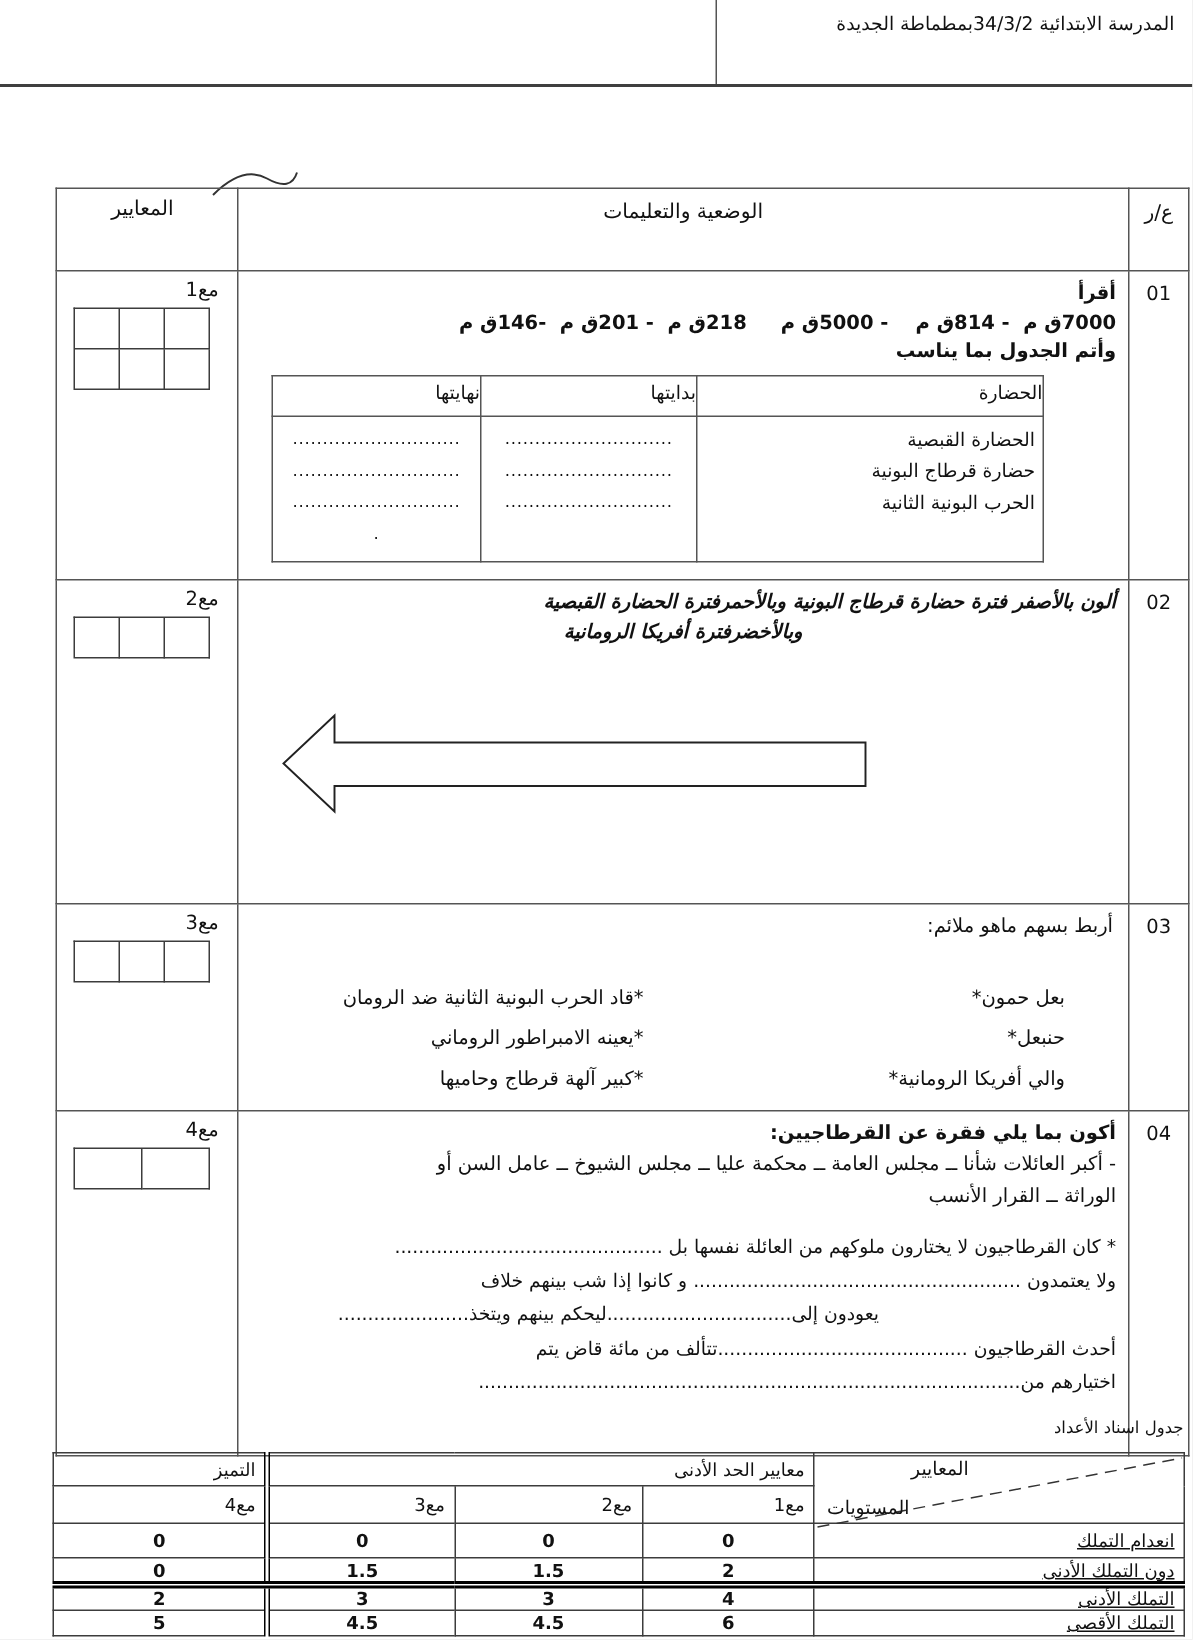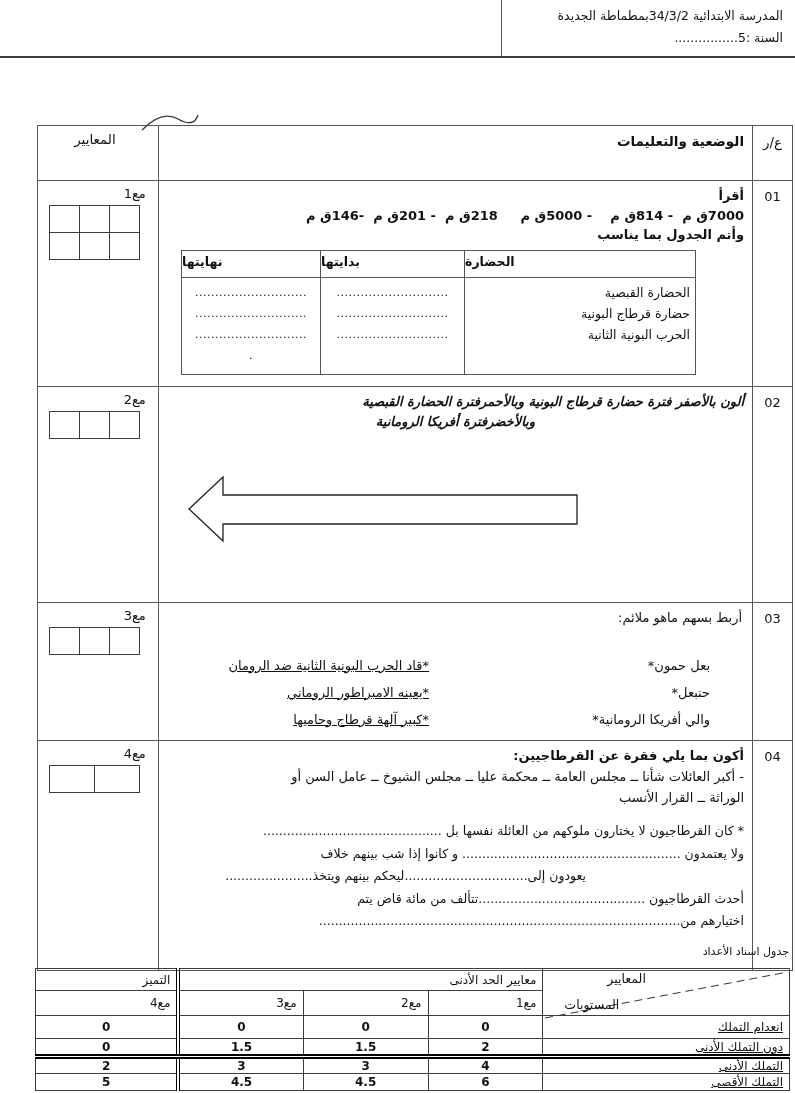--- a/index.html
+++ b/index.html
@@ -6,21 +6,21 @@
   .page {
     position:relative; width:795px; height:1093px; background:#ffffff;
     font-family:"DejaVu Sans", sans-serif; color:#111; direction:rtl;
     overflow:hidden; margin:0 auto;
   }
   
   .top-header { position:absolute; top:0; right:0; width:795px; height:56px;
     display:flex; border-bottom:2px solid #3f3f3f; font-size:12.5px; }
   .th-cell { box-sizing:border-box; padding:5px 12px 0 4px; line-height:1.75;
     border-left:1px solid #555; text-align:right; }
-  .th-school { width:294px; }
+  .th-school { width:318px; }
   .th-exam  { width:132px; }
   .th-domain { width:217px; text-align:center; padding-right:4px; }
   .th-spacer { flex:1; border-left:none; }
   
   .scribble { position:absolute; top:109px; left:140px; }
   
   table { border-collapse:collapse; }
   .main-table { position:absolute; top:125px; left:37px; width:756px; }
   .main-table td { border:1px solid #555; vertical-align:top; padding:0; }
   .mt-head td { height:46px; font-size:13.5px; padding-top:5px; }
@@ -32,79 +32,78 @@
   .crit-grid { direction:ltr; display:grid; width:max-content; margin:4px auto 0;
     border-top:1px solid #3c3c3c; border-left:1px solid #3c3c3c; }
   .crit-grid span { border-right:1px solid #3c3c3c; border-bottom:1px solid #3c3c3c; height:26px; }
   .g3 { grid-template-columns:repeat(3,30px); }
   .g2 { grid-template-columns:repeat(2,45px); }
   .bold { font-weight:bold; }
   .dates { white-space:pre; font-weight:bold; }
   
   .civ-table { margin:5px 48px 0 0; width:515px; font-size:12.5px; }
   .civ-table td { border:1px solid #555; }
-  .civ-head td { text-align:left; font-weight:bold; height:24px; padding-top:2px; }
+  .civ-head td { text-align:right; font-weight:normal; height:24px; padding-top:2px; }
   .civ-body td { height:92px; padding-top:4px; }
   .civ-names div { text-align:right; padding-right:5px; line-height:21px; }
   .civ-dots div { text-align:center; line-height:21px; font-size:11px; letter-spacing:.5px; }
   .c-name { width:230px; } .c-start { width:143px; } .c-end { width:138px; }
   
   .q2-line2 { text-align:center; font-weight:bold; }
   .arrow-svg { position:absolute; top:87px; left:22px; }
   
   .q3-head { padding-right:2px; }
   .match-wrap { margin-top:24px; }
   .match-row { display:flex; line-height:27px; }
   .match-right { width:315px; text-align:right; padding-left:0; padding-right:34px; box-sizing:border-box; }
-  .match-left { flex:1; text-align:right;text-decoration:underline; }
+  .match-left { flex:1; text-align:right; }
   
   .q4-head { font-weight:bold; }
   .q4-bank { line-height:1.65; }
   .q4-par { margin-top:12px; font-size:12.5px; line-height:1.8; }
   .q4-par div { white-space:nowrap; overflow:hidden; }
   .p-indent { margin-right:158px; }
   
   .grading-caption { position:absolute; top:945px; right:6px; font-size:11px; }
   .grading-table { position:absolute; top:968px; left:35px; width:755px; font-size:12px; }
   .grading-table td { border:1px solid #3c3c3c; padding:0 6px; box-sizing:border-box; }
   .corner { width:247px; position:relative; padding:0 !important; }
   .corner .c-top { position:absolute; top:2px; left:64px; font-size:12.5px; }
-  .corner .c-bottom { position:absolute; bottom:3px; left:21px; font-size:12.5px; }
+  .corner .c-bottom { position:absolute; bottom:3px; left:8px; font-size:12.5px; }
   .gt-min { text-align:right; height:22px; }
   .gt-excel { width:143px; text-align:right; border-right:4px double #000 !important; }
   .gt-crit { text-align:right; height:25px; }
   .gt-c1 { width:115px; } .gt-c2 { width:125px; } .gt-c3 { width:125px; }
   .gt-val { text-align:center; font-weight:bold; }
   .gt-label { text-align:right;text-decoration:underline; }
   .r-zero td { height:23px; } .r-below td { height:18px; }
   .thick-top td { border-top:5px double #000 !important; height:17px; }
   .r-max td { height:17px; }
 </style>
 </head>
 <body>
 
 <div class="page">
 
   <div class="top-header">
     <div class="th-cell th-school">
       <div>المدرسة الابتدائية 34/3/2بمطماطة الجديدة</div>
-      <div>السنة :5................</div>
     </div>
     <div class="th-spacer"></div>
   </div>
 
   <svg class="scribble" width="60" height="26" viewBox="0 0 60 26">
     <path d="M2,21 Q22,1 38,10 T58,6" fill="none" stroke="#333" stroke-width="1.3"></path>
   </svg>
 
   <table class="main-table">
     <tbody>
         <tr class="mt-head">
       <td class="qnum">ع/ر</td>
-      <td class="content-cell" style="font-weight:bold;">الوضعية والتعليمات</td>
+      <td class="content-cell" style="text-align:center;">الوضعية والتعليمات</td>
       <td class="criteria-cell" style="text-align:center;">المعايير</td>
     </tr>
 
     <tr>
       <td class="qnum">01</td>
       <td class="content-cell" style="height:200px;">
         <div class="bold">أقرأ</div>
         <div class="dates">7000ق م  - 814ق م    - 5000ق م     218ق م  - 201ق م  -146ق م</div>
         <div class="bold">وأتم الجدول بما يناسب</div>
         <table class="civ-table">

